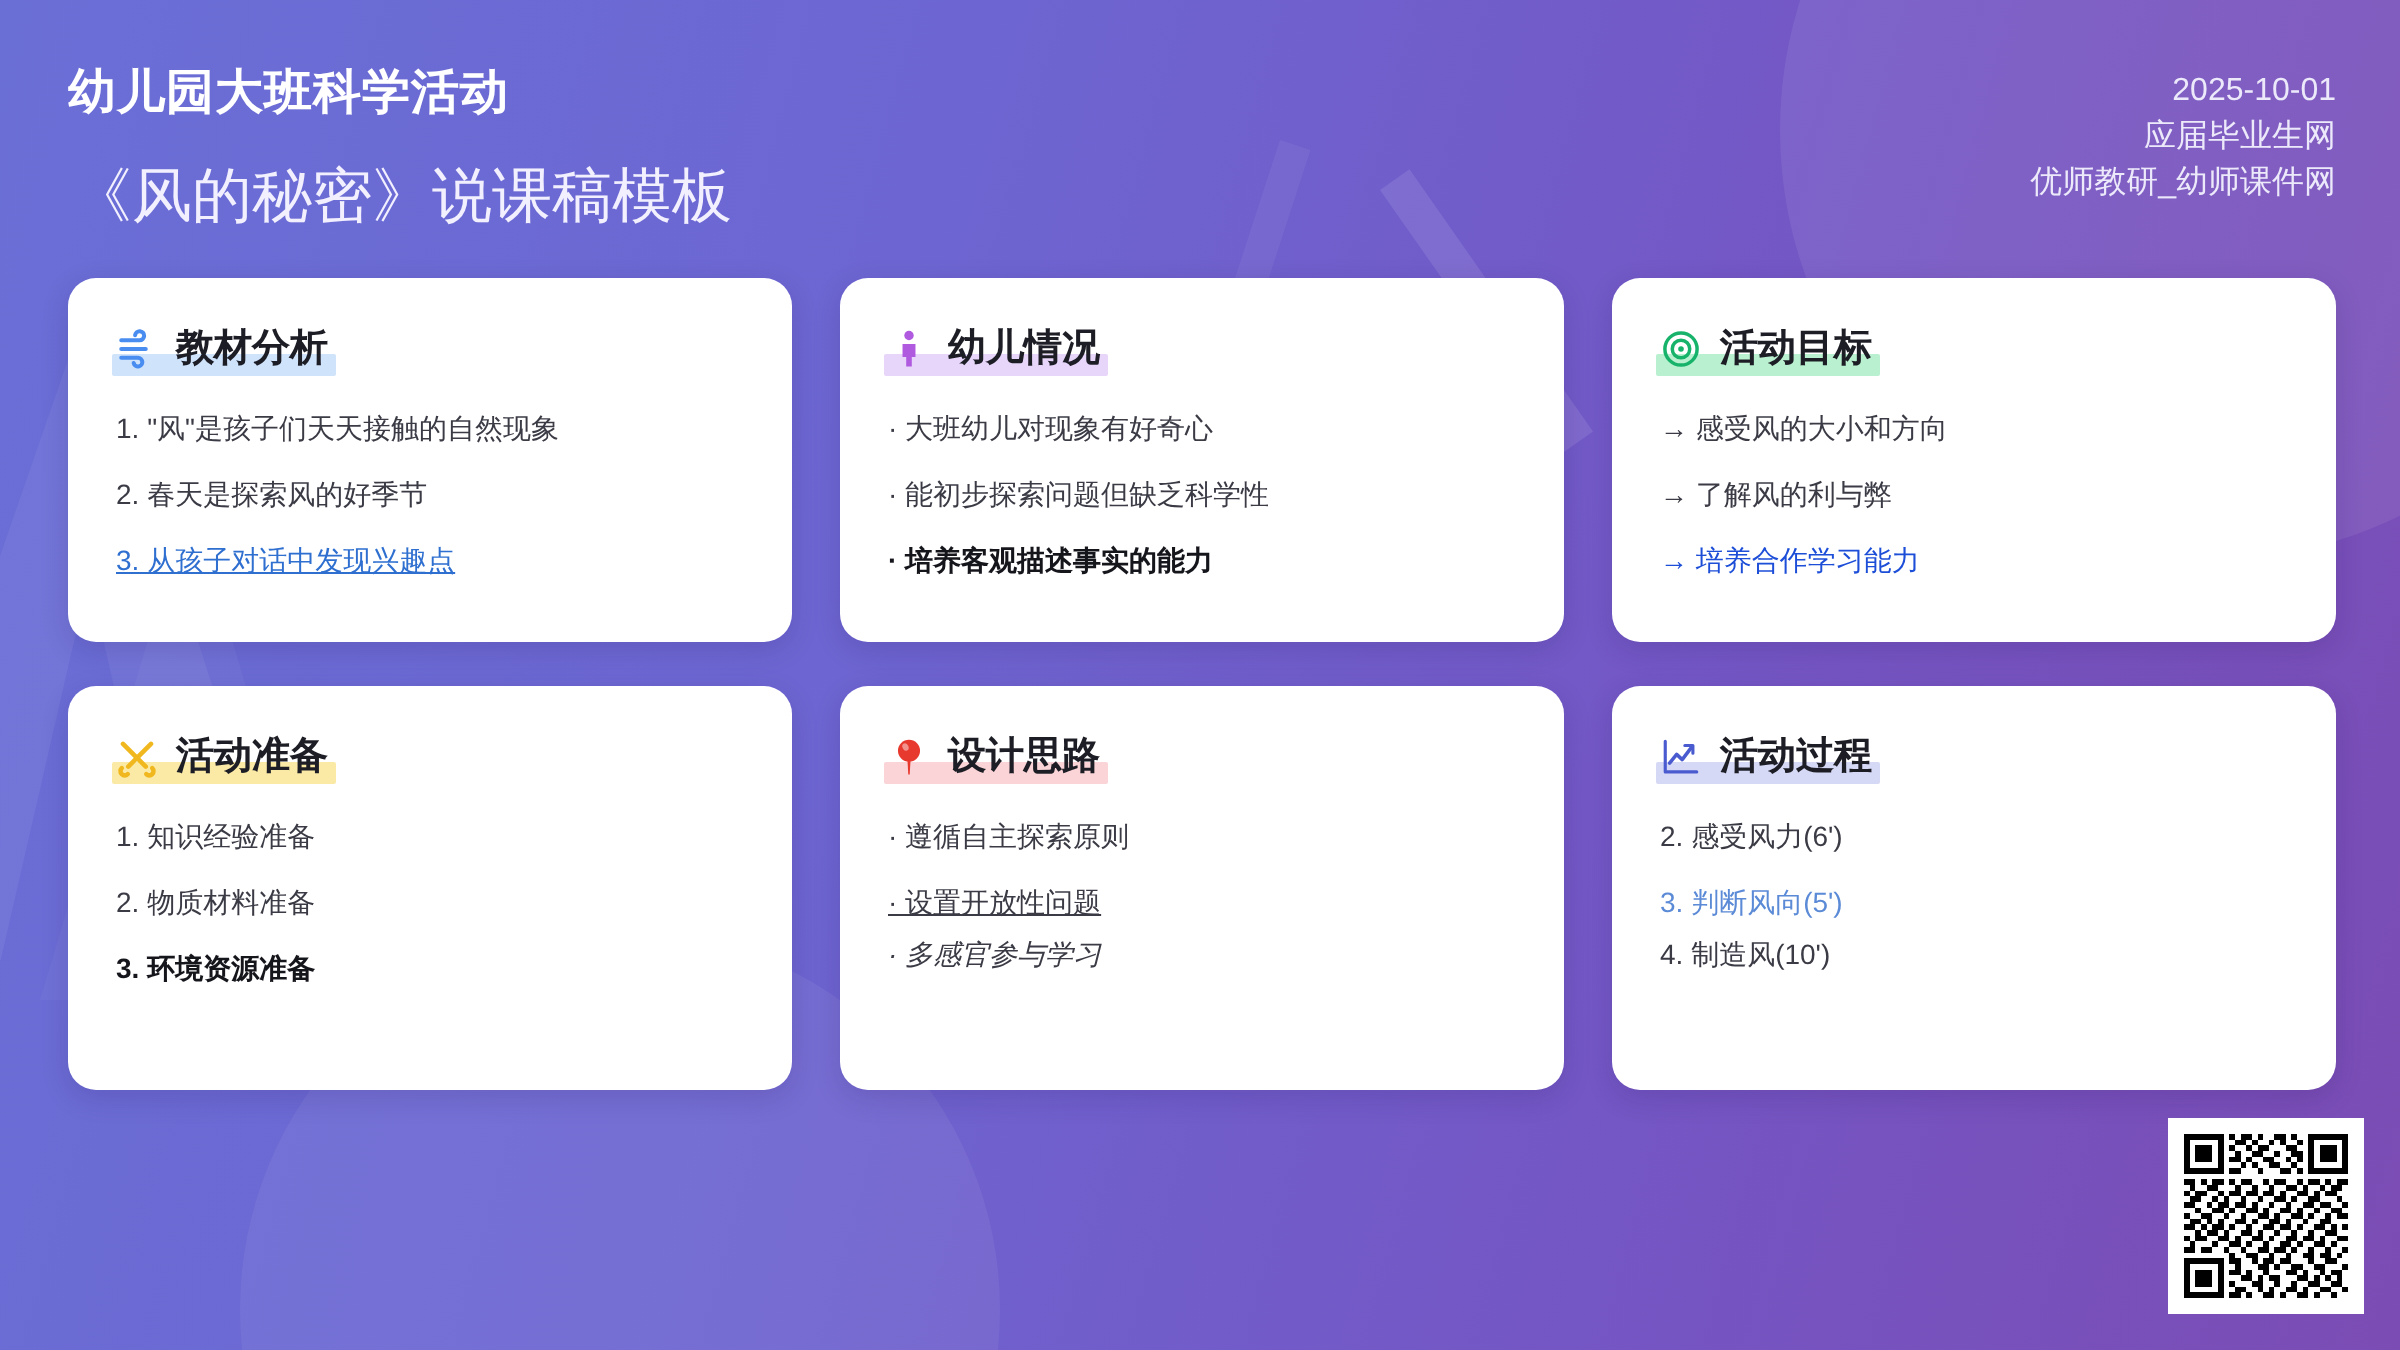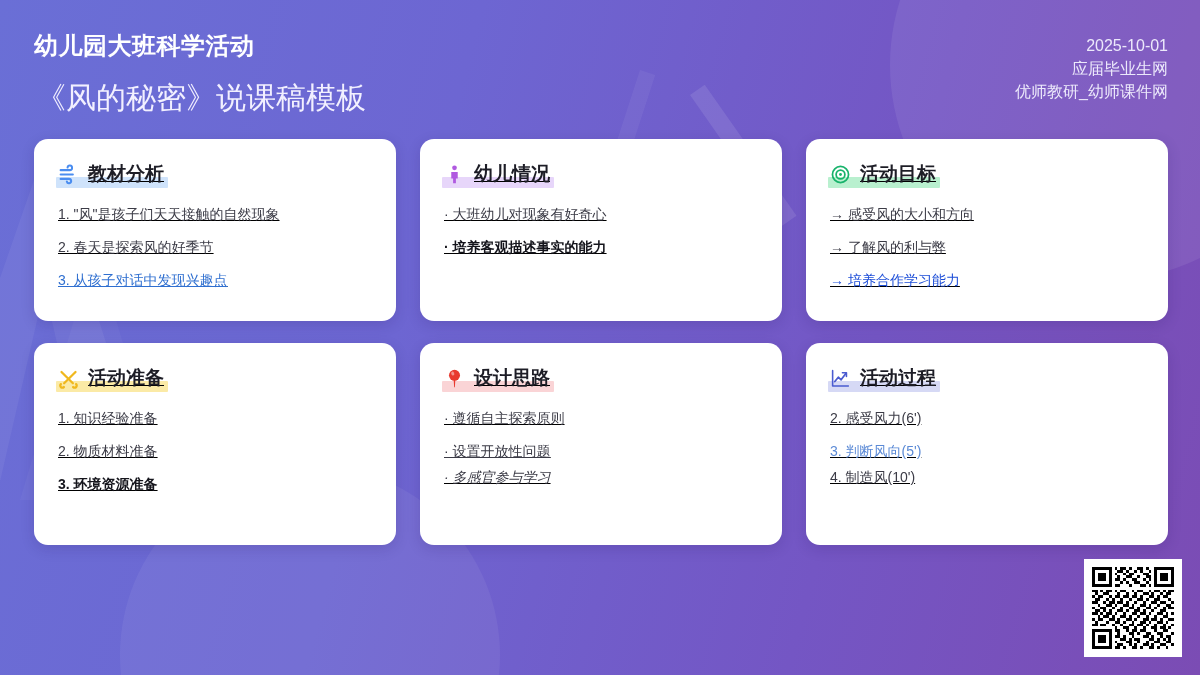--- a/index.html
+++ b/index.html
@@ -115,21 +115,20 @@
     z-index: 5;
   }
 
   .card {
     background: #ffffff;
     border-radius: 14px;
     box-shadow: 0 4px 14px rgba(40,20,90,0.16);
     padding: 22px 8px 16px 24px;
     box-sizing: border-box;
     overflow: hidden;
-    text-decoration: underline;
   }
 
   .card-head {
     display: flex;
     align-items: center;
     gap: 9px;
     margin: 0 0 18px 0;
     width: fit-content;
     position: relative;
   }
@@ -236,20 +235,21 @@
           <span class="card-icon">
             <svg viewBox="0 0 24 24" width="21" height="21" fill="#b05ae0">
               <circle cx="12" cy="4.3" r="2.7"></circle>
               <path d="M8.3 9.2h7.4v7.3h-2.1V22h-3.2v-5.5H8.3z"></path>
             </svg>
           </span>
           <span class="card-title">幼儿情况</span>
         </div>
         <ul class="items">
           <li class="item ">·  大班幼儿对现象有好奇心</li>
+          <li class="item ">·  能初步探索问题但缺乏科学性</li>
           <li class="item bold">·  培养客观描述事实的能力</li>
         </ul>
       </div>
       <div class="card">
         <div class="card-head">
           <span class="hl" style="background: rgb(185, 240, 207);"></span>
           <span class="card-icon">
             <svg viewBox="0 0 24 24" width="21" height="21" fill="none" stroke="#18b36b" stroke-width="2">
               <circle cx="12" cy="12" r="9.2"></circle>
               <circle cx="12" cy="12" r="5"></circle>

